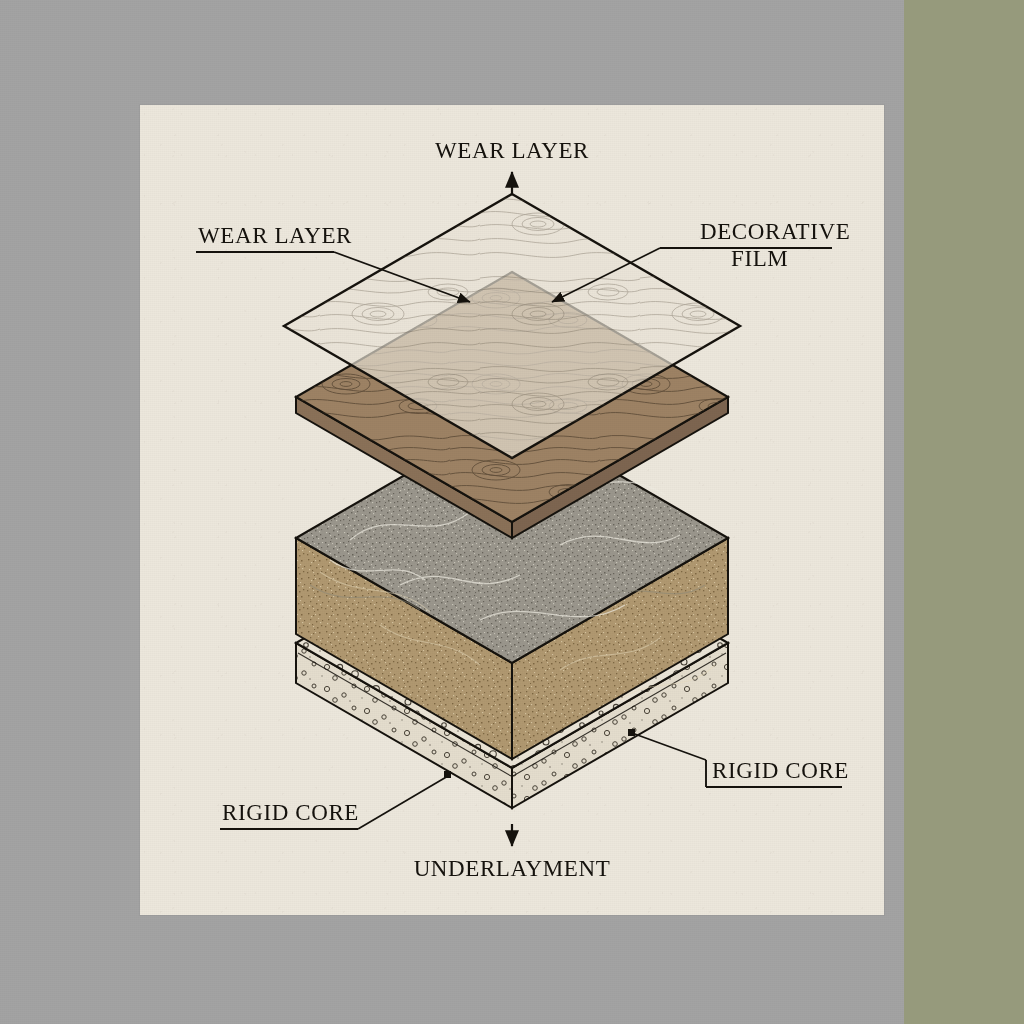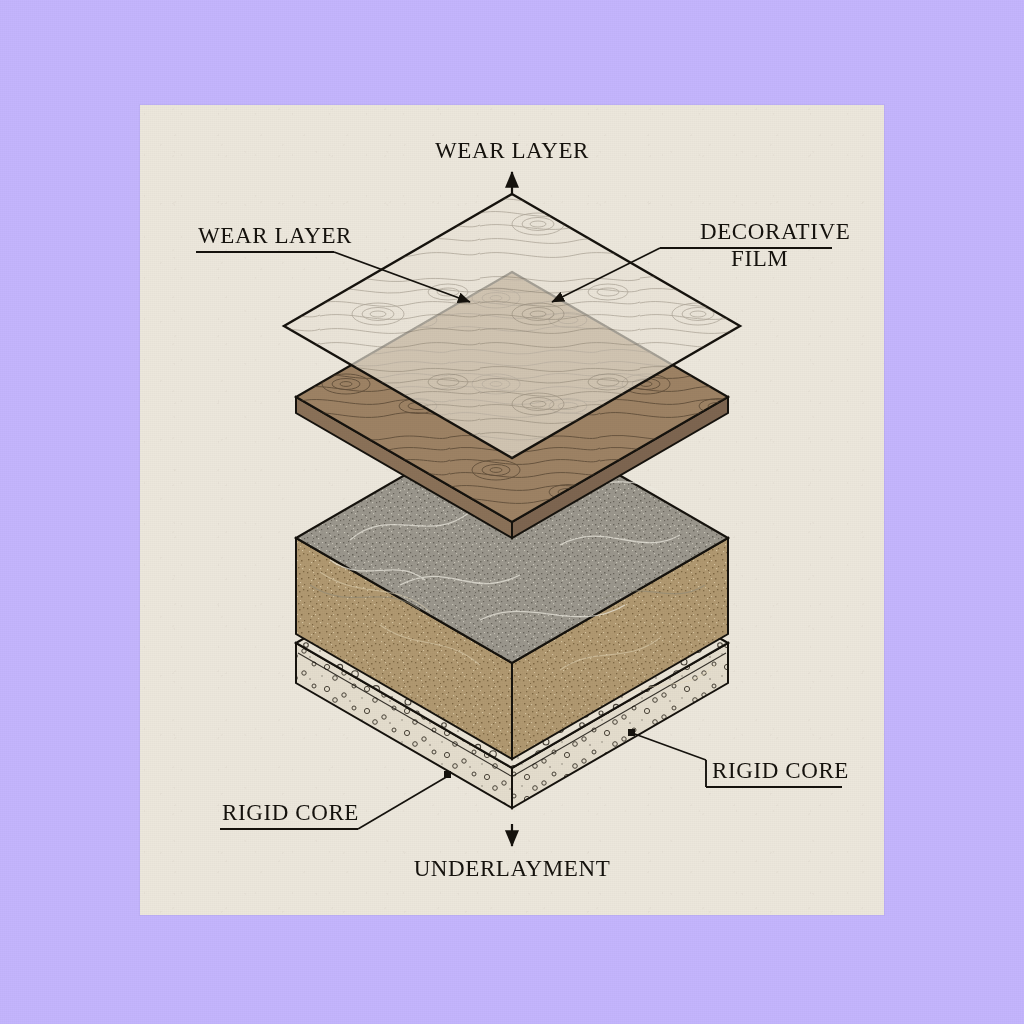--- a/index.html
+++ b/index.html
@@ -9,23 +9,23 @@
     background: #969a7c;
   }
   body {
     width: 1024px;
     height: 1024px;
     overflow: hidden;
     font-family: "Liberation Serif", "DejaVu Serif", serif;
   }
   #stage {
     position: relative;
-    width: 1024px;
+    width: 904px;
     height: 1024px;
-    background: #c4b5fd;
+    background: #a3a3a3;
   }
   #stage::after{
     content:"";
     position:absolute;
     inset:0;
     pointer-events:none;
     background:
       repeating-linear-gradient(0deg, rgba(0,0,0,.014) 0 1px, rgba(255,255,255,.012) 1px 2px),
       repeating-linear-gradient(90deg, rgba(0,0,0,.012) 0 1px, rgba(255,255,255,.010) 1px 2px);
     mix-blend-mode:multiply;

